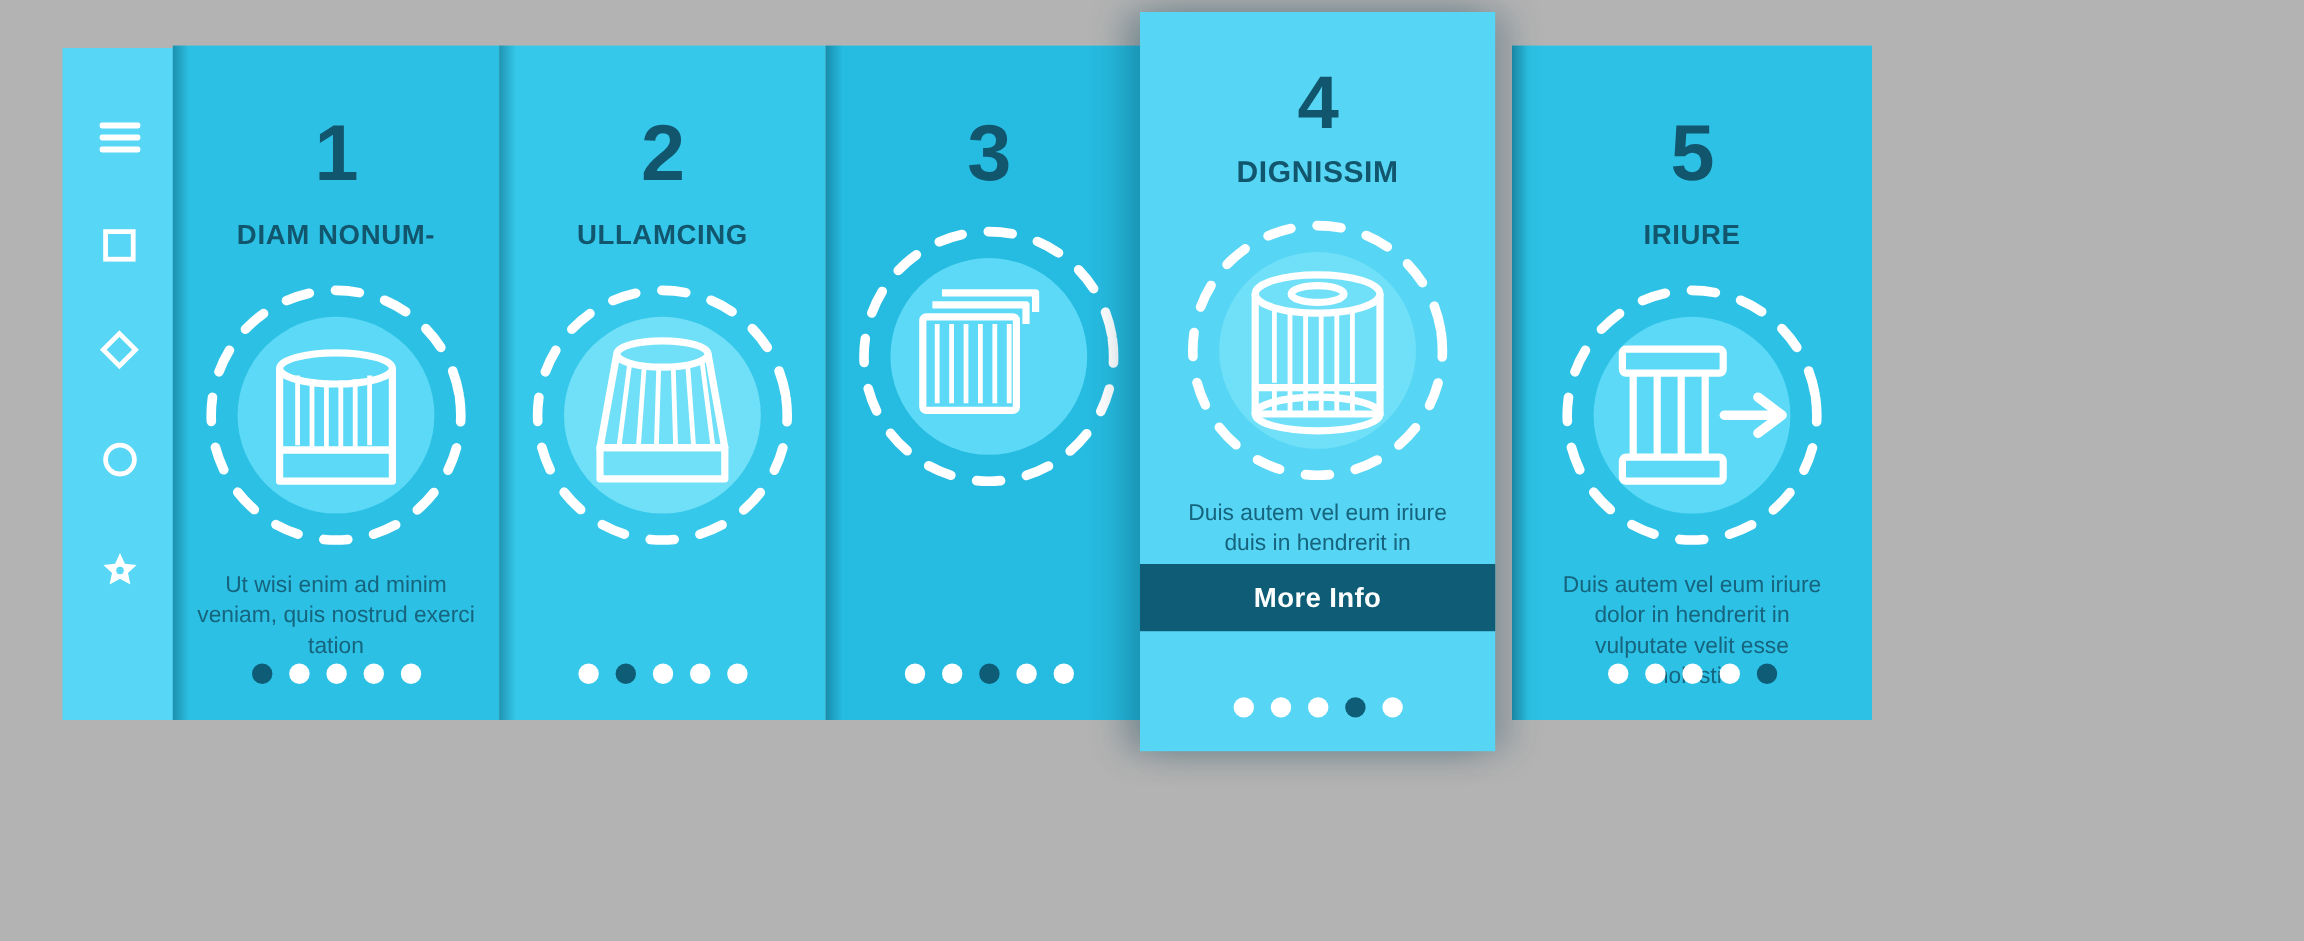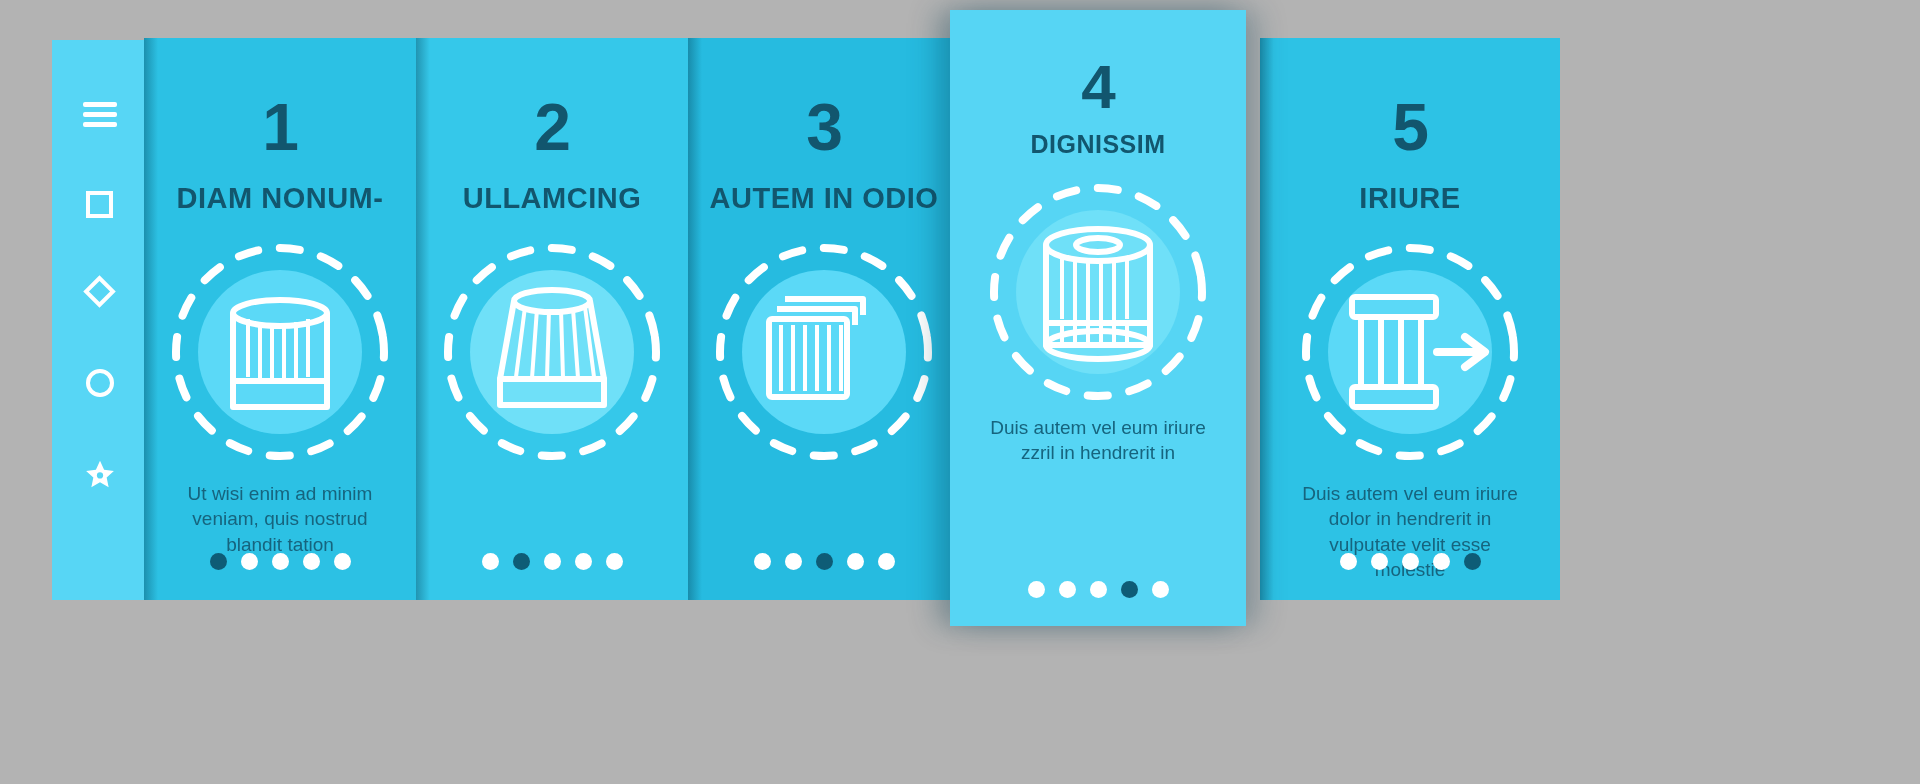--- a/index.html
+++ b/index.html
@@ -53,21 +53,21 @@
     box-shadow: -14px 0 26px rgba(3,60,80,.30), 14px 0 26px rgba(3,60,80,.22);
     z-index:5;
   }
 
   .num{
     font-size:66px; font-weight:bold; color:#12566e; line-height:1;
     letter-spacing:-1px;
   }
   .p4 .num{ font-size:62px; }
   .title{
-    margin-top:22px; font-size:29px; font-weight:bold; color:#12566e;
+    margin-top:22px; font-size:23px; font-weight:bold; color:#12566e;
     letter-spacing:.5px; text-align:center; white-space:nowrap;
   }
   .p4 .title{ font-size:25px; margin-top:12px; }
 
   
   .medal{ position:relative; width:230px; height:230px; margin-top:22px; }
   .p4 .medal{ margin-top:18px; }
   .medal .disc{
     position:absolute; left:33px; top:33px; width:164px; height:164px;
     border-radius:50%; background:#5bd9f7;
@@ -144,21 +144,21 @@
           <g fill="none" stroke="#fff" stroke-width="6" stroke-linejoin="round">
             <ellipse cx="115" cy="76" rx="47" ry="13"></ellipse>
             <path d="M68 76v68h94V76"></path>
             <path d="M68 144h94v26H68z"></path>
           </g>
           <g stroke="#fff" stroke-width="4">
             <path d="M83 82v58M95 85v57M107 86v57M119 86v57M131 85v57M143 82v58"></path>
           </g>
         </svg>
       </div>
-      <div class="body-text">Ut wisi enim ad minim veniam, quis nostrud blandit tation</div>
+      <div class="body-text">Ut wisi enim ad minim veniam, quis nostrud exerci tation</div>
       <div class="dots">
         <span class="dot on"></span>
         <span class="dot"></span>
         <span class="dot"></span>
         <span class="dot"></span>
         <span class="dot"></span>
       </div>
     </div>
 
     <div class="panel p2">
@@ -186,21 +186,20 @@
         <span class="dot on"></span>
         <span class="dot"></span>
         <span class="dot"></span>
         <span class="dot"></span>
       </div>
     </div>
 
     <div class="panel p3">
       <div class="seam"></div>
       <div class="num">3</div>
-      <div class="title">AUTEM IN ODIO</div>
       <div class="medal">
         <div class="disc"></div>
         <svg width="230" height="230" viewBox="0 0 230 230">
           <g fill="none" stroke="#fff" stroke-width="8" stroke-linecap="round" stroke-dasharray="20 22" transform="rotate(-8 115 115)">
             <circle cx="115" cy="115" r="104"></circle>
           </g>
           <g fill="none" stroke="#fff" stroke-width="6" stroke-linejoin="round">
             <path d="M76 62h78v16"></path>
             <path d="M68 72h78v16"></path>
             <rect x="60" y="82" width="78" height="78" rx="3"></rect>
@@ -265,21 +264,22 @@
             <path d="M63 68v78M167 68v78"></path>
             <path d="M63 146h104v22H63z"></path>
             <ellipse cx="115" cy="168" rx="52" ry="14"></ellipse>
           </g>
           <g stroke="#fff" stroke-width="4">
             <path d="M79 80v62M92 82v61M105 83v60M118 83v60M131 82v61M144 80v62"></path>
             <path d="M79 146v20M92 146v20M105 146v20M118 146v20M131 146v20M144 146v20"></path>
           </g>
         </svg>
       </div>
-      <div class="body-text">Duis autem vel eum iriure zzril in hendrerit in</div>
+      <div class="body-text">Duis autem vel eum iriure duis in hendrerit in</div>
+      <div class="more-btn">More Info</div>
       <div class="dots">
         <span class="dot"></span>
         <span class="dot"></span>
         <span class="dot"></span>
         <span class="dot on"></span>
         <span class="dot"></span>
       </div>
     </div>
 
   </div>

